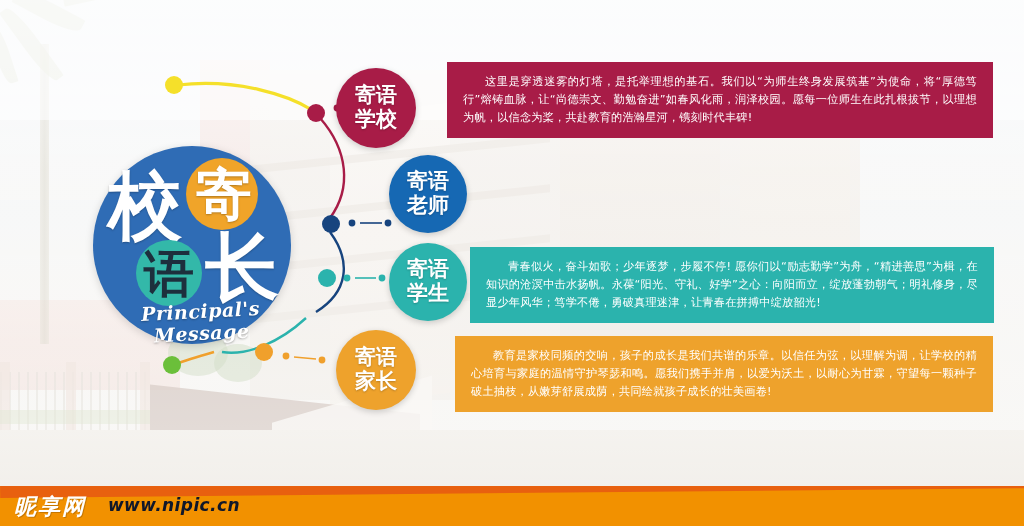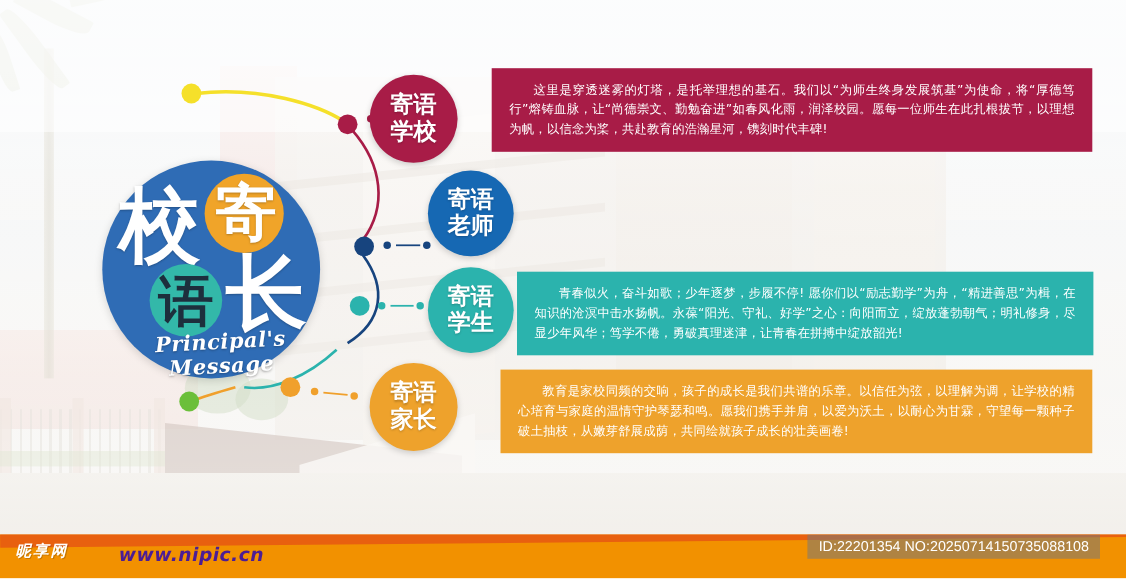--- a/index.html
+++ b/index.html
@@ -223,28 +223,28 @@
     content:""; position:absolute; left:0; top:-10px; width:1024px; height:22px;
     background:#e8600f;
     transform:rotate(-.55deg);
     transform-origin:0 0;
   }
   .wm-logo {
     position:absolute; left:14px; top:6px;
     color:#ffffff;
     font-family:"DejaVu Sans", sans-serif;
     font-weight:700;
-    font-size:14px;
+    font-size:22px;
     font-style:italic;
     letter-spacing:2px;
     text-shadow:1px 1px 0 rgba(0,0,0,.18);
   }
   .wm-url {
     position:absolute; left:108px; top:9px;
-    color:#4c1d95;
+    color:#0f172a;
     font-family:"DejaVu Sans", sans-serif;
     font-weight:700;
     font-style:italic;
     font-size:17px;
     letter-spacing:.4px;
   }
   .idchip {
     position:absolute; right:24px; top:0px;
     background:rgba(120,120,120,.55);
     color:#ffffff;
@@ -368,16 +368,15 @@
     </div>
   </div>
 
   <div class="panel" id="panel-school">这里是穿透迷雾的灯塔，是托举理想的基石。我们以“为师生终身发展筑基”为使命，将“厚德笃行”熔铸血脉，让“尚德崇文、勤勉奋进”如春风化雨，润泽校园。愿每一位师生在此扎根拔节，以理想为帆，以信念为桨，共赴教育的浩瀚星河，镌刻时代丰碑!</div>
   <div class="panel" id="panel-parent">教育是家校同频的交响，孩子的成长是我们共谱的乐章。以信任为弦，以理解为调，让学校的精心培育与家庭的温情守护琴瑟和鸣。愿我们携手并肩，以爱为沃土，以耐心为甘霖，守望每一颗种子破土抽枝，从嫩芽舒展成荫，共同绘就孩子成长的壮美画卷!</div>
   <div class="panel" id="panel-student">青春似火，奋斗如歌；少年逐梦，步履不停! 愿你们以“励志勤学”为舟，“精进善思”为楫，在知识的沧溟中击水扬帆。永葆“阳光、守礼、好学”之心：向阳而立，绽放蓬勃朝气；明礼修身，尽显少年风华；笃学不倦，勇破真理迷津，让青春在拼搏中绽放韶光!</div>
 
   <div class="footer">
     <div class="wm-logo">昵享网</div>
     <div class="wm-url">www.nipic.cn</div>
-    <div class="idchip">ID:22201354 NO:20250714150735088108</div>
   </div>
 
 </div>
 
 </body></html>

